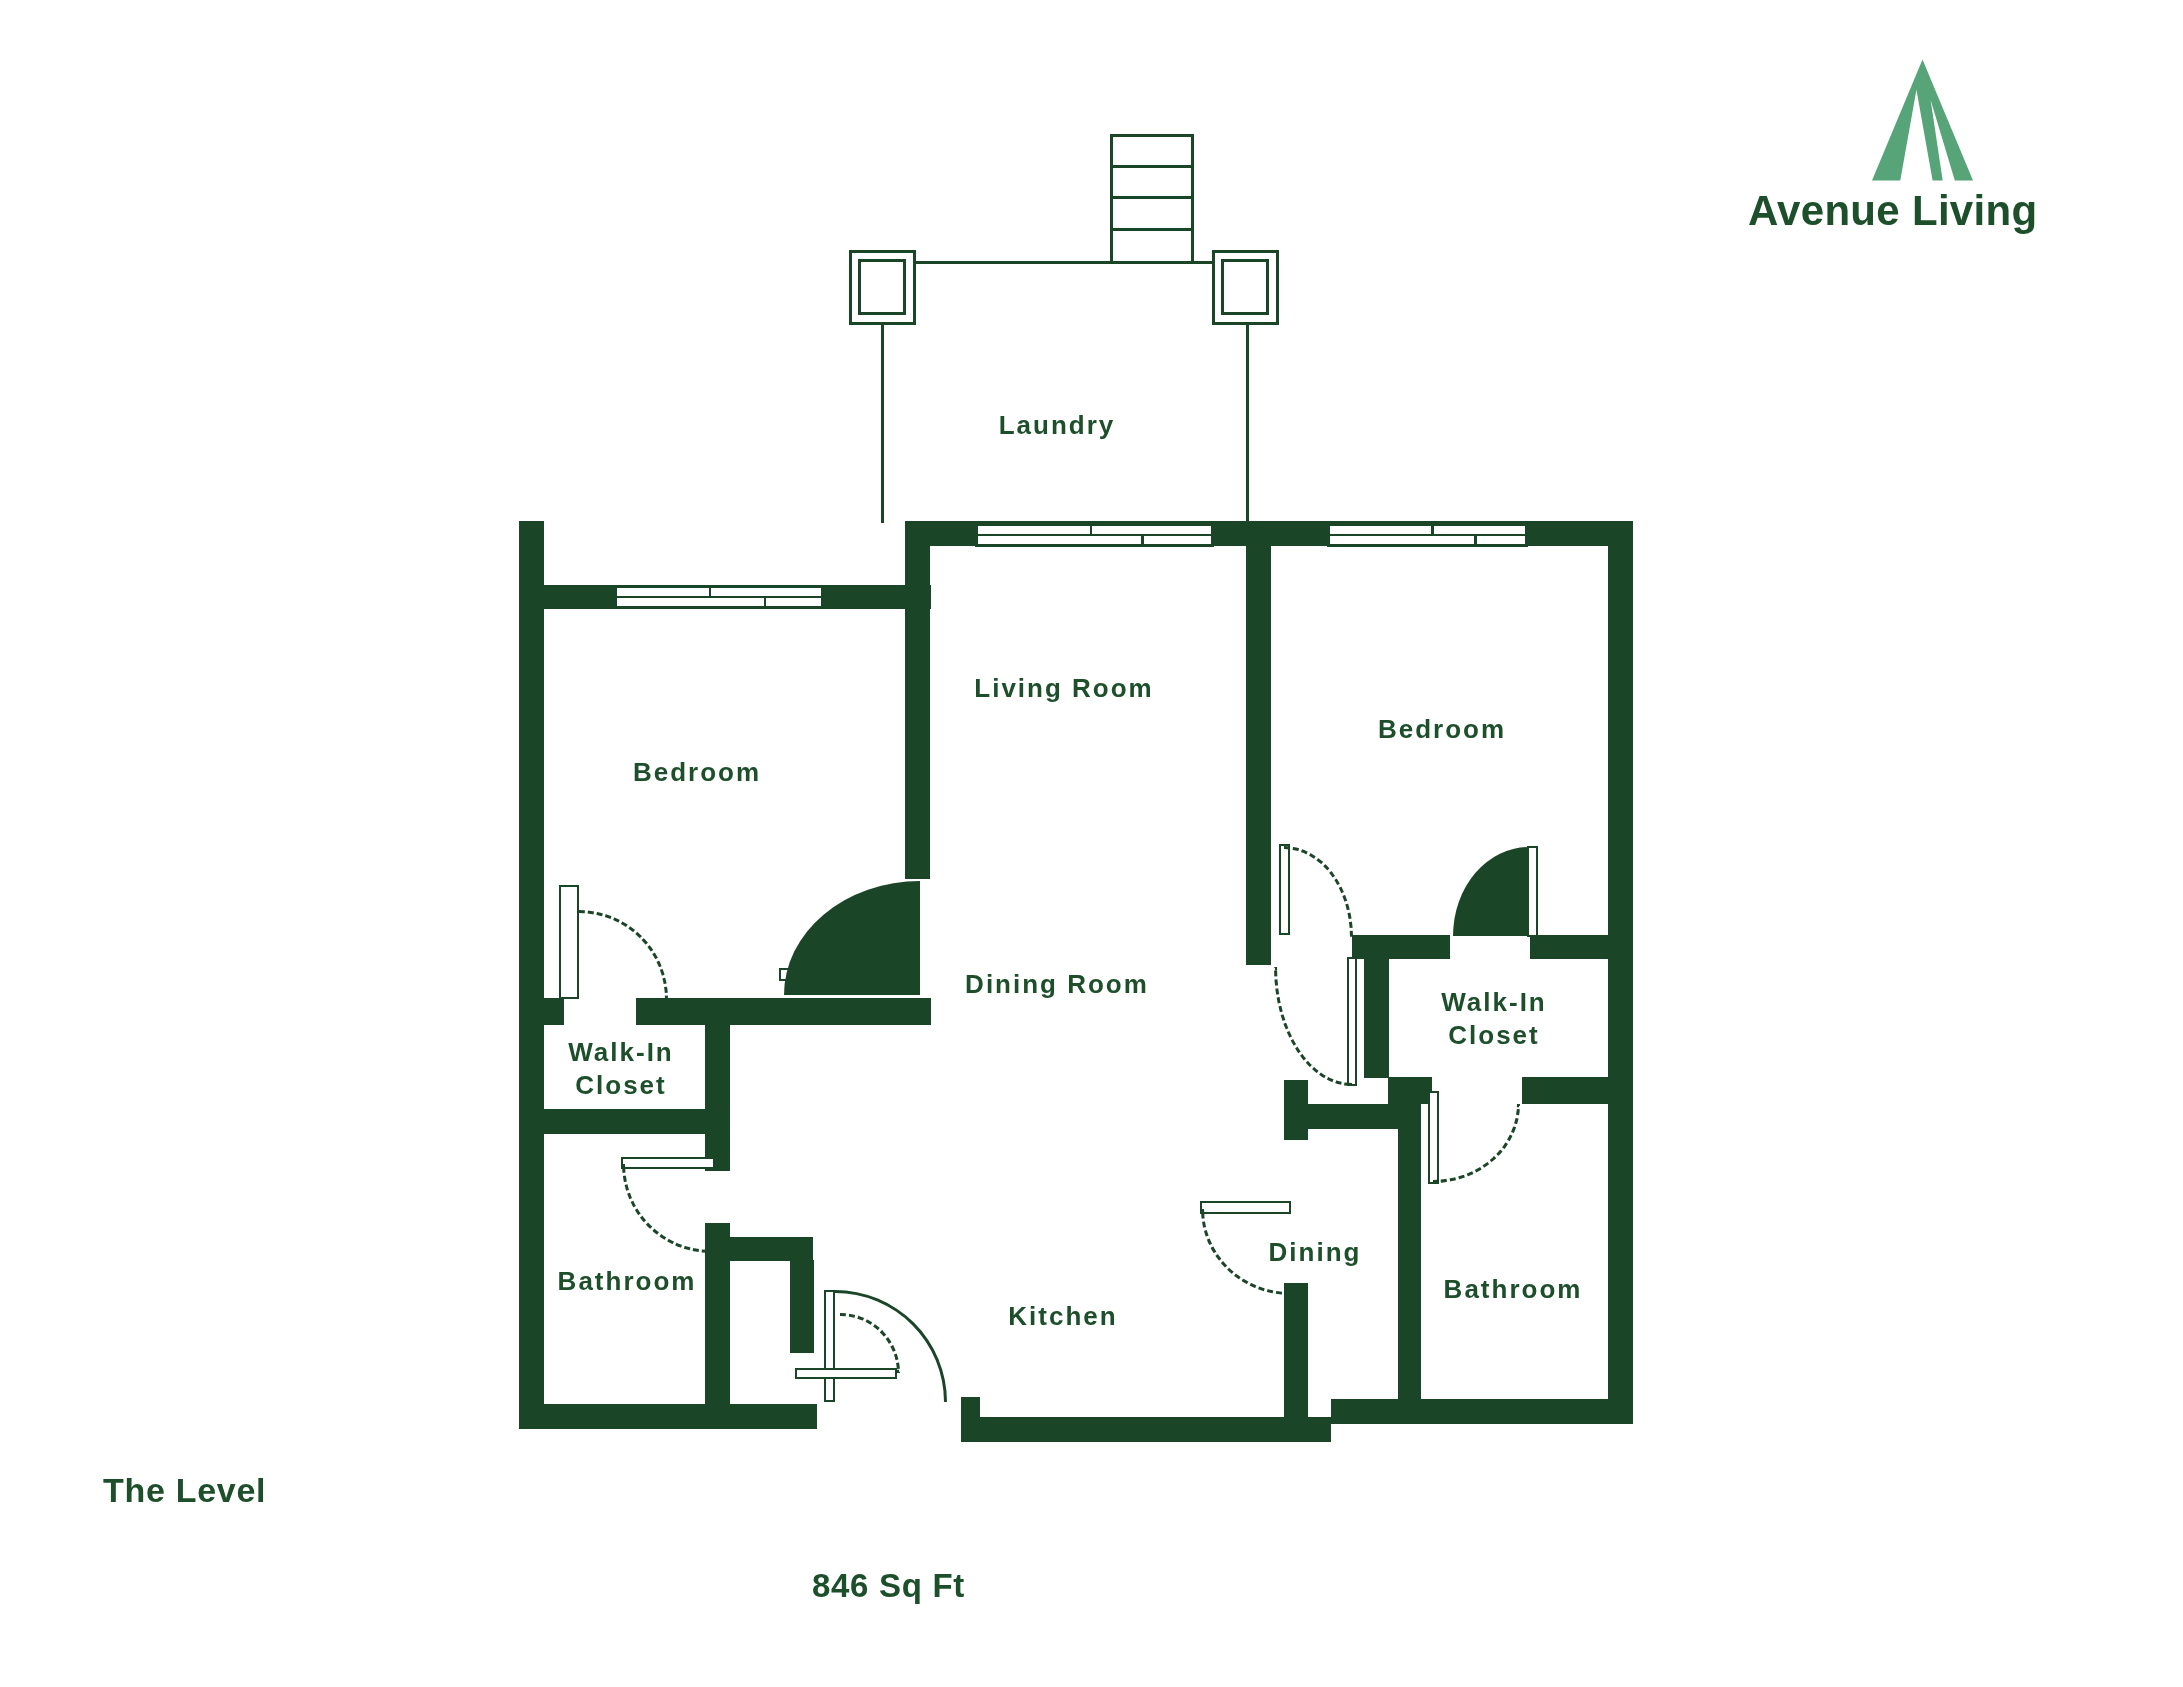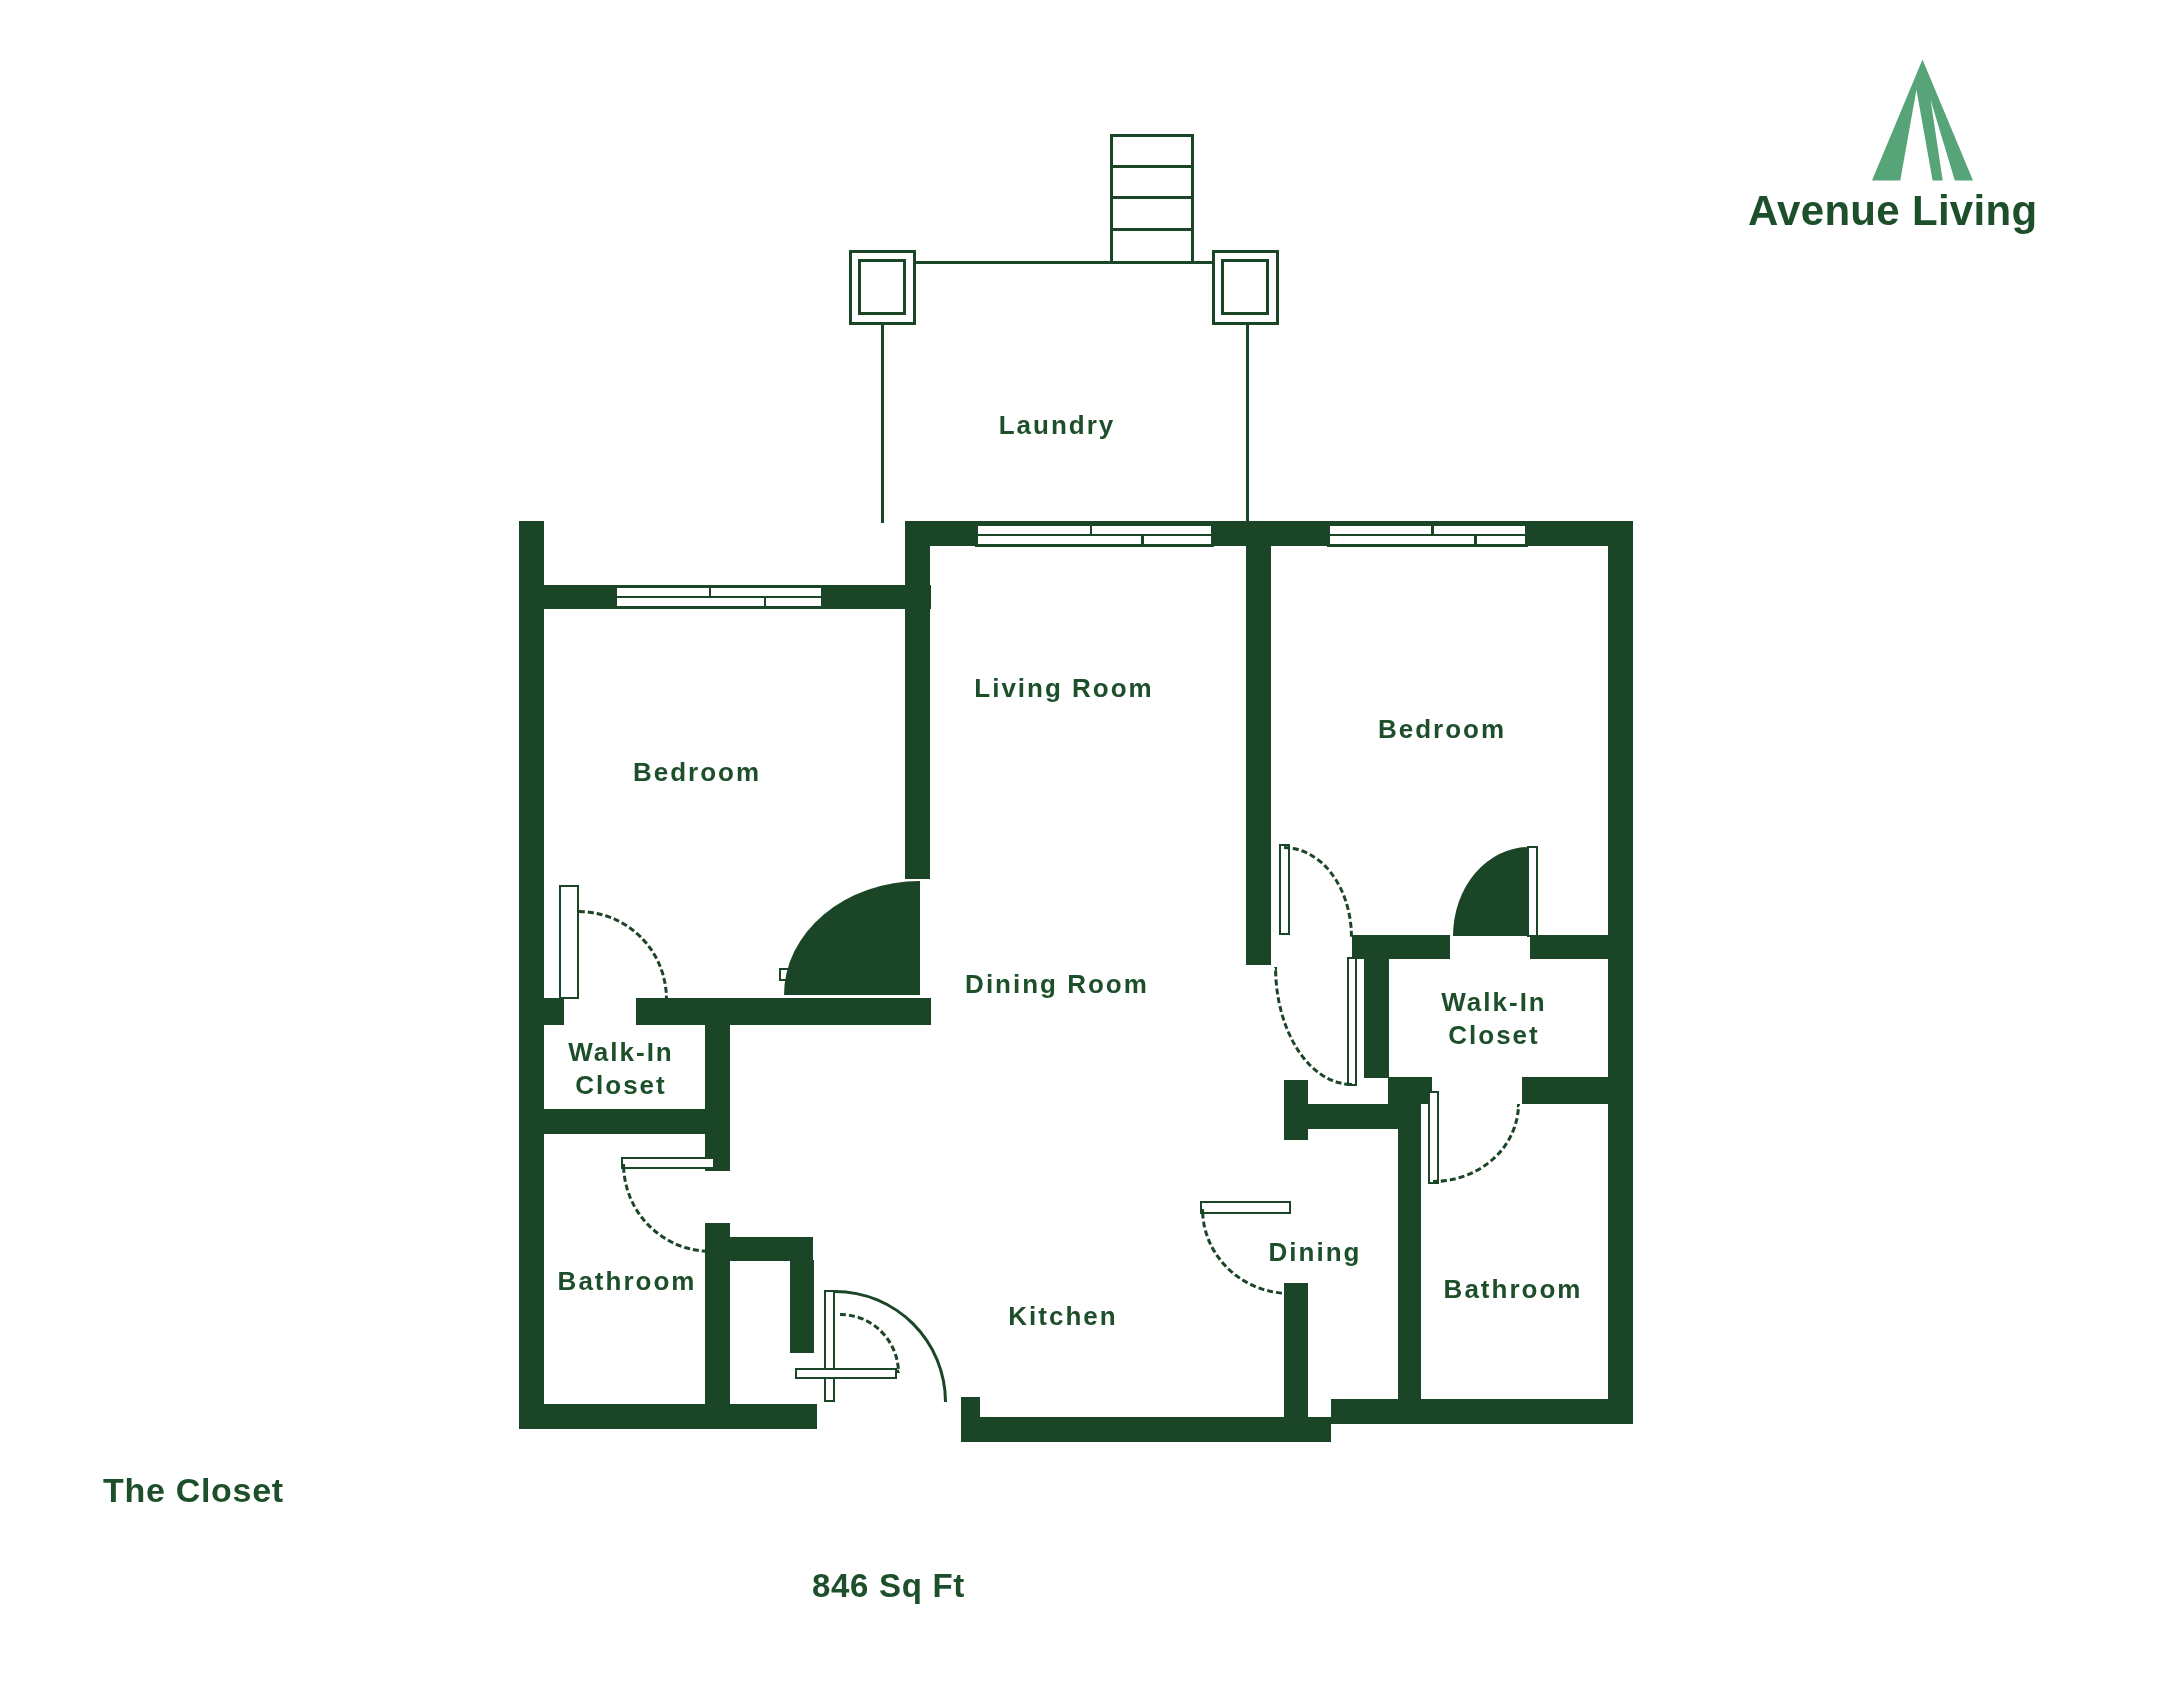--- a/index.html
+++ b/index.html
@@ -142,17 +142,17 @@
   <div class="lbl" style="left:1057px;top:984px;">Dining Room</div>
   <div class="lbl" style="left:621px;top:1068px;">Walk-In
 Closet</div>
   <div class="lbl" style="left:627px;top:1281px;">Bathroom</div>
   <div class="lbl" style="left:1063px;top:1316px;">Kitchen</div>
   <div class="lbl" style="left:1315px;top:1252px;">Dining</div>
   <div class="lbl" style="left:1494px;top:1018px;">Walk-In
 Closet</div>
   <div class="lbl" style="left:1513px;top:1289px;">Bathroom</div>
 
-  <div class="t-level">The Closet</div>
+  <div class="t-level">The Level</div>
   <div class="t-area">846 Sq Ft</div>
 
 </div>
 
 
 </body></html>

